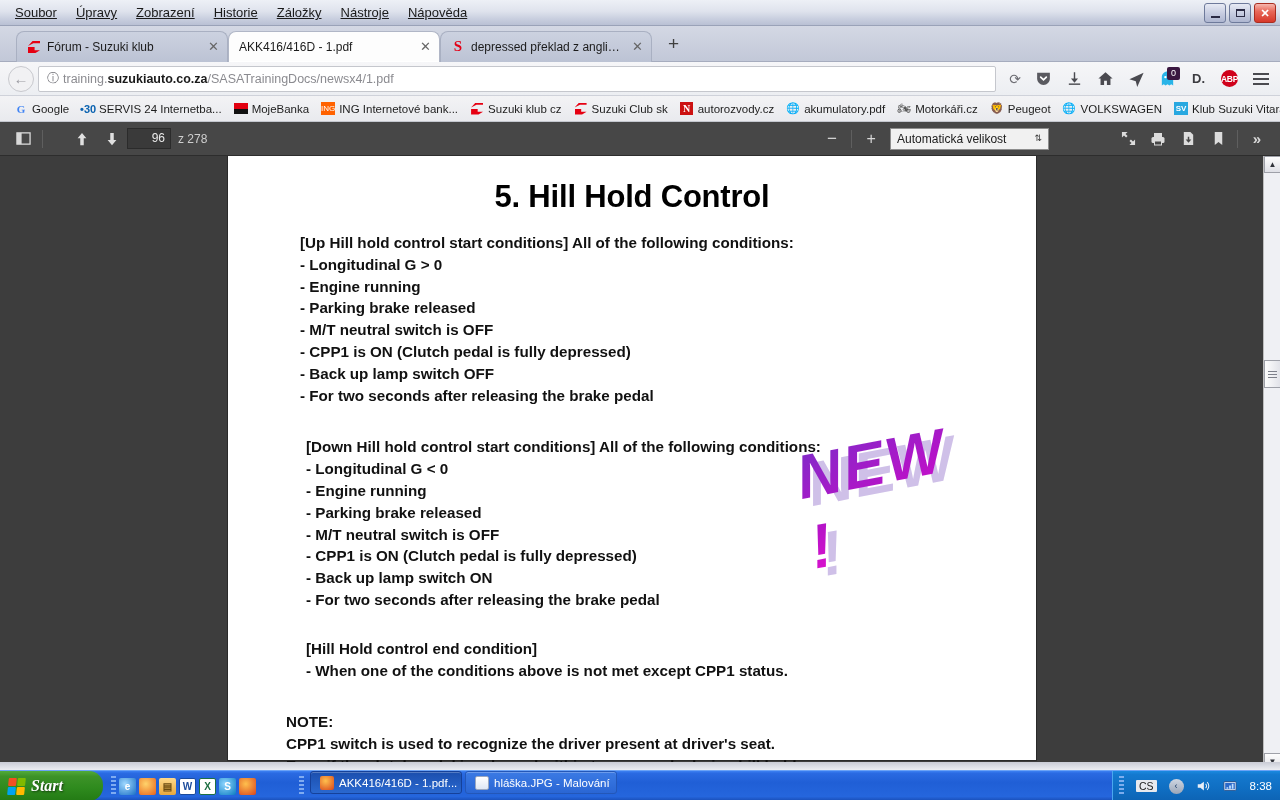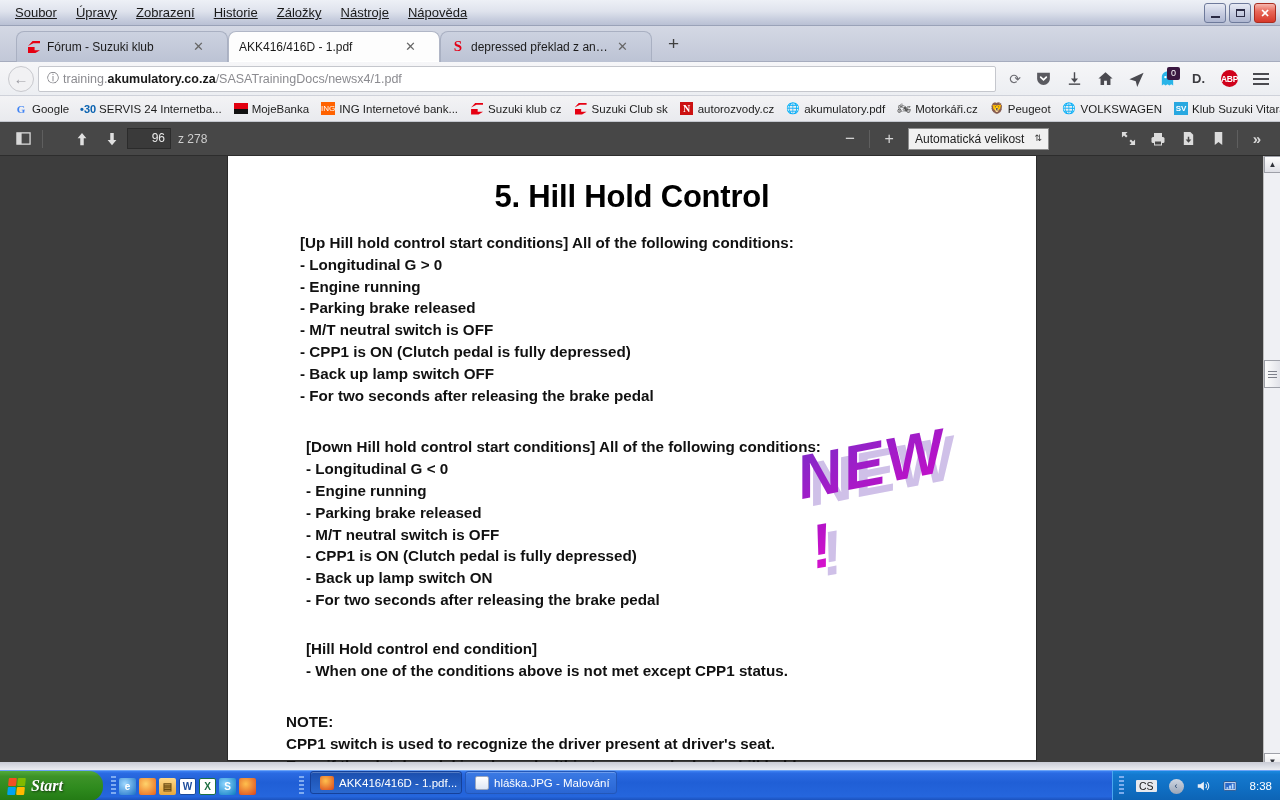--- a/index.html
+++ b/index.html
@@ -39,21 +39,21 @@
 
   
   .tabstrip {
     position: absolute; left: 0; top: 26px; width: 1280px; height: 36px;
     background: linear-gradient(to bottom, #d4d8e4 0%, #c2c8d8 100%);
     border-bottom: 1px solid #a6acbe;
   }
   .tabs { position: absolute; left: 16px; top: 4px; display: flex; align-items: flex-end; height: 32px; }
   .tab {
     position: relative; height: 31px; display: flex; align-items: center;
-    padding: 0 23px 0 10px; min-width: 150px; max-width: 212px;
+    padding: 0 8px 0 10px; min-width: 150px; max-width: 212px;
     border-top-left-radius: 8px; border-top-right-radius: 8px;
     font-size: 12px; color: #1b1b1b;
     background: linear-gradient(to bottom, #ccd2e0 0%, #bcc3d4 100%);
     border: 1px solid #a9b0c2; border-bottom: none;
   }
   .tab.active {
     background: #fdfdfd; border-color: #b0b6c6; z-index: 3;
     box-shadow: 0 -1px 0 #fff inset;
   }
   .tab .fav { width: 14px; height: 14px; flex: 0 0 14px; margin-right: 6px; }
@@ -147,21 +147,21 @@
   .pbtn { width: 30px; height: 26px; display: flex; align-items: center; justify-content: center; color: #d8d8d8; }
   .sep { width: 1px; height: 18px; background: #5f5f5f; margin: 0 4px; }
   .pageinput {
     width: 44px; height: 21px; background: #3a3a3a; border: 1px solid #2b2b2b;
     color: #eaeaea; font-size: 12px; text-align: right; padding-right: 5px;
     line-height: 19px;
   }
   .pagetotal { margin-left: 7px; color: #cfcfcf; font-size: 12px; }
   .zoomsel {
     height: 22px; background: #f1f1f1; color: #202020; border: 1px solid #8d8d8d;
-    font-size: 12px; display: flex; align-items: center; padding: 0 6px; gap: 10px;
+    font-size: 12px; display: flex; align-items: center; padding: 0 6px; gap: 28px;
   }
   .zoomsel .caret { font-size: 9px; color: #3a3a3a; line-height: 9px; }
 
   
   .viewer {
     position: absolute; left: 0; top: 156px; width: 1280px; height: 614px;
     background: #3d3d3d; overflow: hidden;
   }
   .page {
     position: absolute; left: 228px; top: 0px; width: 808px; height: 604px;
@@ -322,21 +322,21 @@
     </div>
   </div>
 
   <div class="navbar">
     <div class="back-circle">
       <span>←</span>
     </div>
     <div class="urlbox">
       <span class="identity">ⓘ</span>
       <span class="url-text">
-        <span class="dim">training.</span><b>akumulatory.co.za</b><span class="dim">/SASATrainingDocs/newsx4/1.pdf</span>
+        <span class="dim">training.</span><b>suzukiauto.co.za</b><span class="dim">/SASATrainingDocs/newsx4/1.pdf</span>
       </span>
     </div>
     <div class="reload">
         <span>⟳</span>
       </div>
     <div class="ext-icons">
       <div class="ext">
         <svg width="17" height="17" viewBox="0 0 24 24">
             <path fill="#5a5a60" d="M3 4h18v8c0 5-4 9-9 9s-9-4-9-9V4z"></path>
             <path fill="none" stroke="#fff" stroke-width="2.4" stroke-linecap="round" d="M8 10l4 4 4-4"></path>

